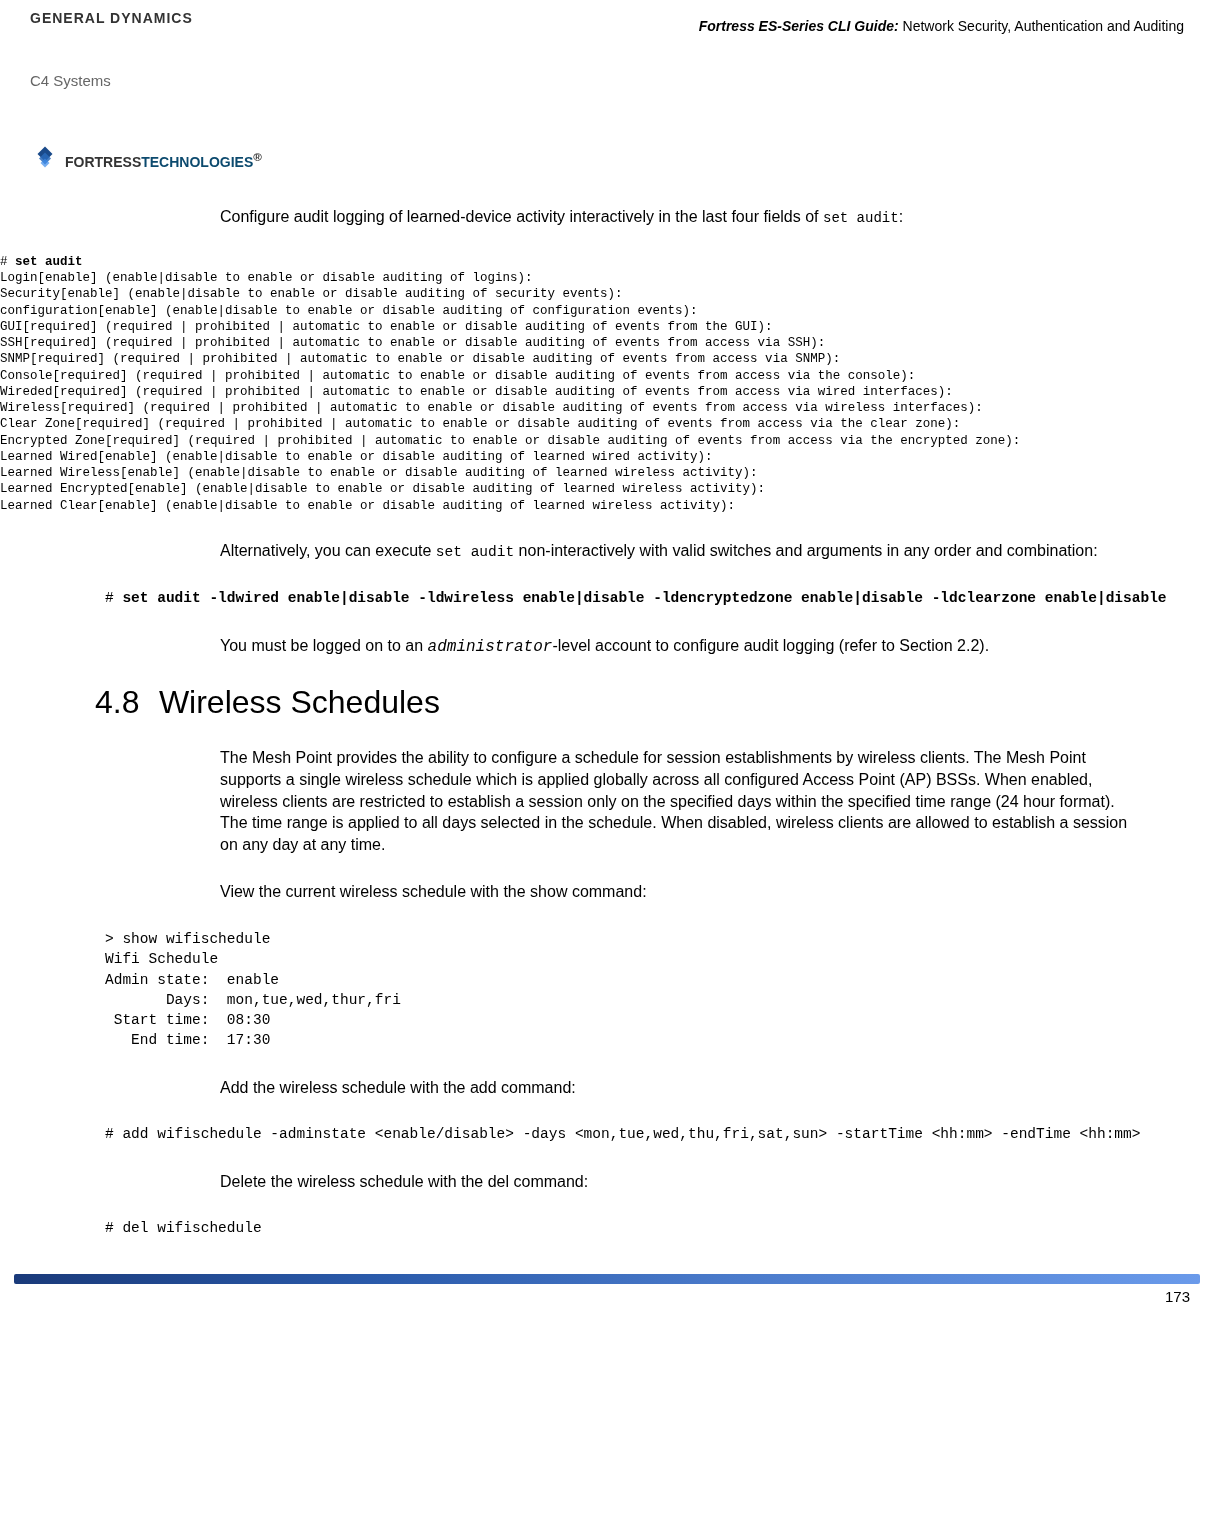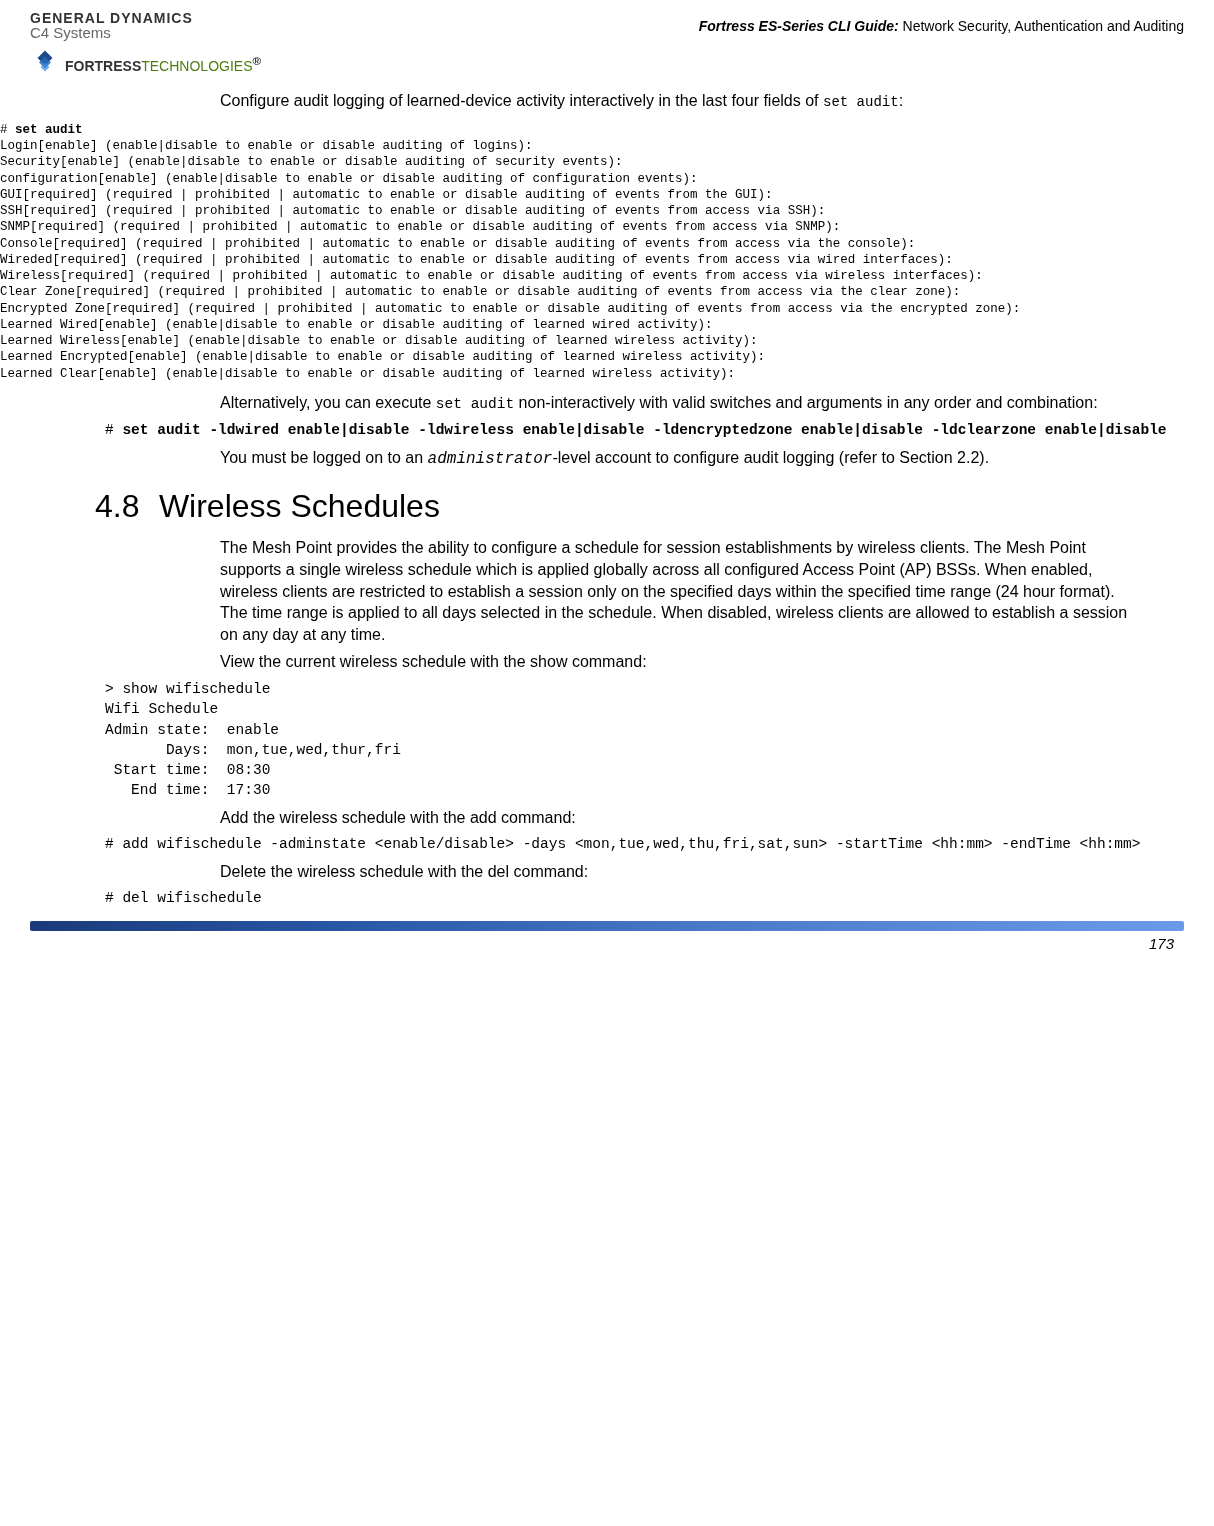--- a/index.html
+++ b/index.html
@@ -12,20 +12,21 @@
     }
     .header {
       display: flex;
       justify-content: space-between;
       align-items: flex-start;
       padding: 10px 30px 5px 30px;
     }
     .header-left {
       display: flex;
       flex-direction: column;
+      gap: 48px;
     }
     .gd-logo {
       font-family: Arial, sans-serif;
       font-weight: bold;
       letter-spacing: 1px;
       font-size: 14px;
       color: #333;
     }
     .gd-sub {
       font-size: 15px;
@@ -41,40 +42,40 @@
       width: 30px;
       height: 30px;
       margin-right: 5px;
     }
     .fortress-text {
       font-weight: bold;
       font-size: 14px;
       color: #333;
     }
     .fortress-text .tech {
-      font-weight: normal;
-      color: #4d7c0f;
+      font-weight: bold;
+      color: #0c4a6e;
     }
     .header-right {
       font-size: 14px;
       text-align: center;
       padding-top: 8px;
     }
     .header-right .title-part {
       font-weight: bold;
       font-style: italic;
     }
     .body-text {
       margin-left: 220px;
       margin-right: 70px;
       font-size: 16px;
       line-height: 1.35;
     }
     .body-text p {
-      margin: 6px 0;
+      margin: 26px 0;
     }
     .mono-intro {
       font-family: "Courier New", monospace;
       font-size: 14px;
     }
     .cli-block {
       font-family: "Courier New", monospace;
       font-size: 12.5px;
       white-space: pre;
       margin: 10px 0 10px 0;
@@ -104,23 +105,22 @@
       display: inline-block;
       min-width: 55px;
     }
     .italic-mono {
       font-family: "Courier New", monospace;
       font-style: italic;
       text-align: right;
     }
     .mono { font-family: "Courier New", monospace; font-size: 14.5px;}
     .footer {
-      margin-top: 13px;
-      padding: 0 30px;
-      font-style: italic;
+      margin-top: 36px;
+      padding: 0 14px;
     }
     .footer-bar {
       height: 10px;
       background: linear-gradient(to right, #1a3a7a, #2a5aaa 30%, #4a7aca 60%, #6a9aea);
       border-radius: 2px;
     }
     .page-num {
       text-align: right;
       margin-top: 4px;
       font-size: 15px;

